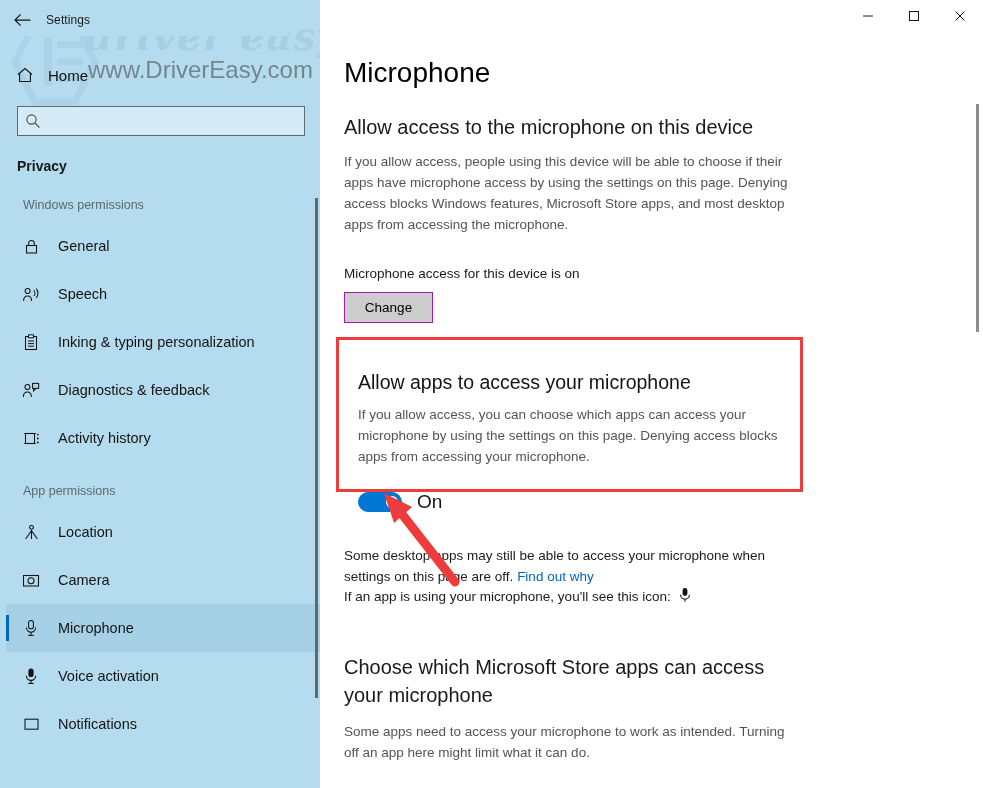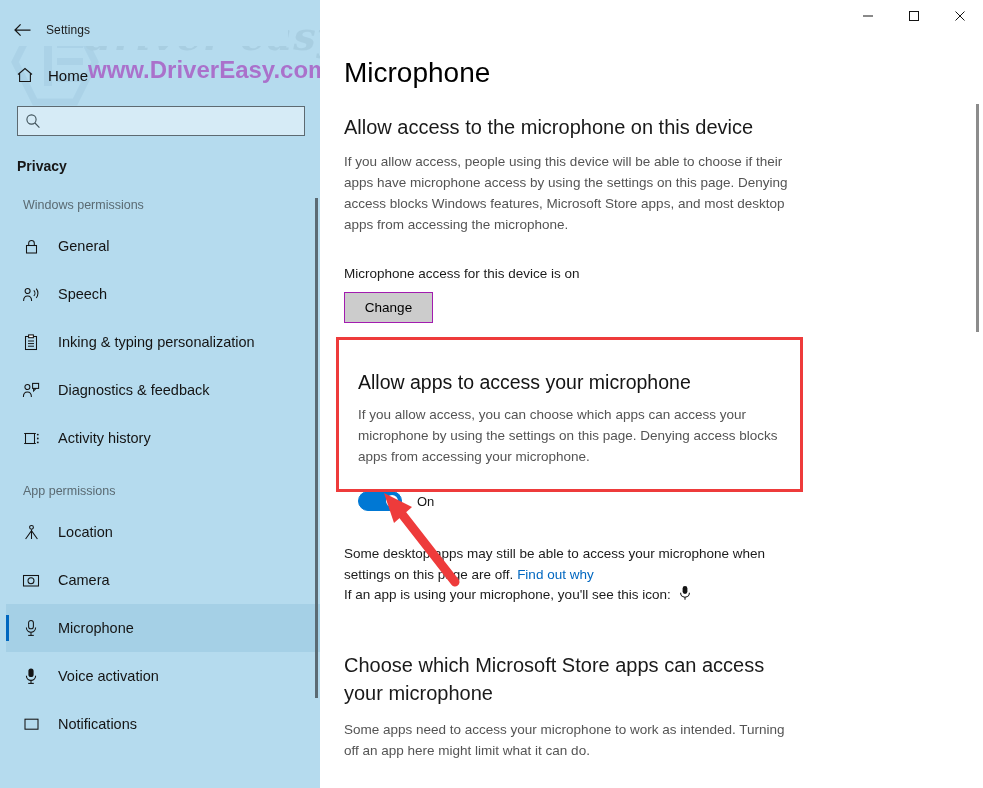--- a/index.html
+++ b/index.html
@@ -10,21 +10,21 @@
     overflow: hidden;
   }
   .window { position: relative; width: 983px; height: 788px; background:#fff; overflow:hidden; }
 
   
   .titlebar {
     position:absolute; top:0; left:0; width:983px; height:32px;
     z-index: 40;
   }
   .tb-left {
-    position:absolute; left:0; top:14px; width:288px; height:32px;
+    position:absolute; left:0; top:4px; width:288px; height:32px;
     background:#b5dbee;
     display:flex; align-items:center;
   }
   .back-btn {
     width:44px; height:32px; display:flex; align-items:center; justify-content:center;
   }
   .back-btn svg { display:block; }
   .tb-title {
     font-size:12px; color:#1b1b1b; letter-spacing:.1px; padding-left:2px;
   }
@@ -50,21 +50,21 @@
     pointer-events:none; opacity:.55;
   }
   .wm-text1 {
     position:absolute; left:85px; top:8px;
     font-family:"DejaVu Serif", serif;
     font-style:italic; font-weight:700; font-size:40px;
     color:#9fc4d8; letter-spacing:1px; white-space:nowrap;
   }
   .wm-text2 {
     position:absolute; left:88px; top:52px;
-    font-size:24px; font-weight:700; color:#a21caf; white-space:nowrap;
+    font-size:24px; font-weight:400; color:#404040; white-space:nowrap;
   }
   .wm-logo { position:absolute; left:5px; top:12px; }
 
   .home-row {
     position:absolute; left:16px; top:60px; height:30px;
     display:flex; align-items:center; gap:14px; z-index:5;
   }
   .home-label { font-size:15px; color:#111; }
 
   .search-wrap {
@@ -140,21 +140,21 @@
 
   .toggle-row { display:flex; align-items:center; gap:15px; margin-top:24px; }
   .toggle {
     width:44px; height:20px; border-radius:10px; background:#0078d4;
     position:relative; cursor:pointer; border:1px solid #0078d4;
   }
   .toggle .knob {
     position:absolute; right:3px; top:3px;
     width:12px; height:12px; border-radius:50%; background:#fff;
   }
-  .toggle-label { font-size:13px; color:#161616; }
+  .toggle-label { font-size:19px; color:#161616; }
 
   .note { font-size:13.5px; line-height:21px; color:#1b1b1b; width:444px; }
   .note a { color:#0067c0; text-decoration:none; }
   .icon-note {
     font-size:13.5px; color:#1b1b1b; 
     display:flex; align-items:center; gap:8px;text-align:right;
   }
 
   h2.store-title {
     font-size:20px; font-weight:400; color:#1a1a1a;

